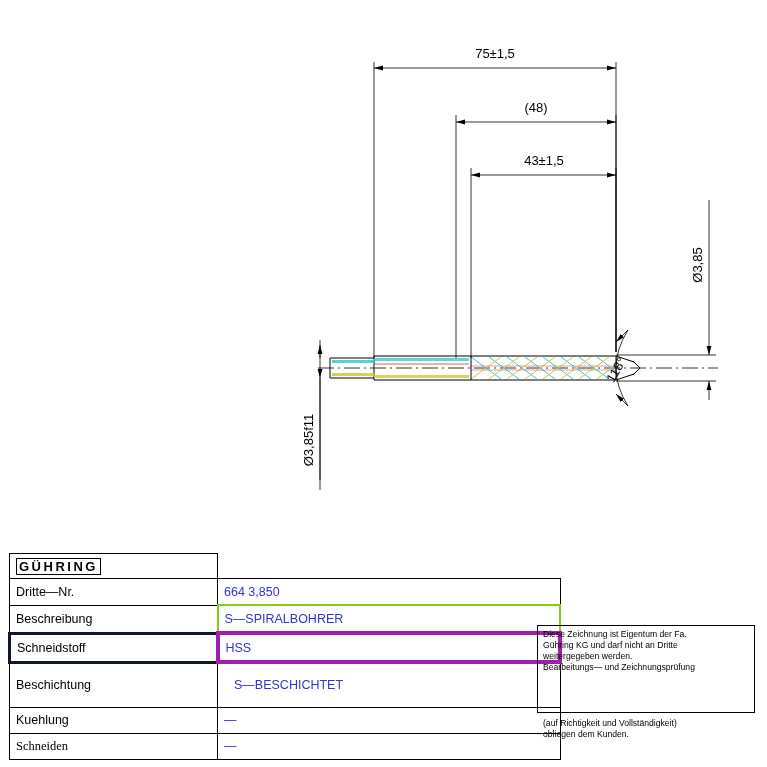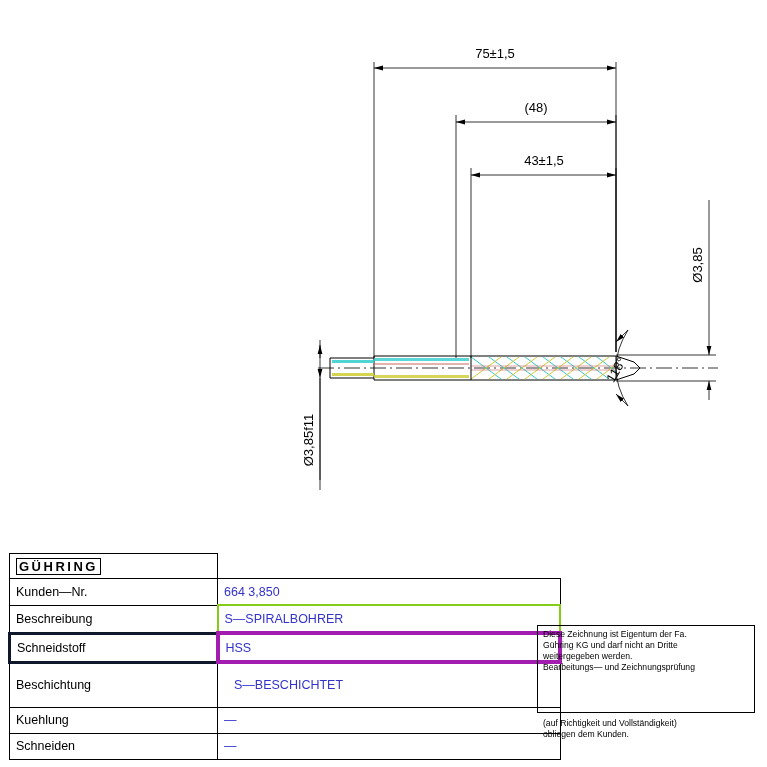--- a/index.html
+++ b/index.html
@@ -147,41 +147,41 @@
   <div style="position:absolute; left:8px; top:553px; width:535px;">
     <table style="border-collapse:collapse; width:100%; table-layout:fixed;">
       <tbody>
           <tr>
         <td style="border:1px solid #000; width:195px; height:22px; padding:1px 6px; vertical-align:middle;">
           <span style="font-family:'Liberation Sans',sans-serif; font-size:13px; font-weight:bold; letter-spacing:2.5px; border:1px solid #000; padding:0 2px;">GÜHRING</span>
         </td>
         <td style="border:none; width:340px;"></td>
       </tr>
       <tr>
-        <td style="border:1px solid #000; height:23px; padding:1px 6px; font-size:12.5px; font-family:'Liberation Sans',sans-serif;">Kunden—Nr.</td>
+        <td style="border:1px solid #000; height:23px; padding:1px 6px; font-size:12.5px; font-family:'Liberation Sans',sans-serif;">Dritte—Nr.</td>
         <td style="border:1px solid #000; height:23px; padding:1px 6px; font-size:12.5px; color:#3333cc; font-family:'Liberation Sans',sans-serif;">664  3,850</td>
       </tr>
       <tr>
         <td style="border:1px solid #000; height:23px; padding:1px 6px; font-size:12.5px; font-family:'Liberation Sans',sans-serif;">Beschreibung</td>
         <td style="border:2px solid #84cc16; height:23px; padding:1px 6px; font-size:12.5px; color:#3333cc; font-family:'Liberation Sans',sans-serif;">S—SPIRALBOHRER</td>
       </tr>
       <tr>
         <td style="border:3px solid #0f172a; height:23px; padding:1px 6px; font-size:12.5px; font-family:'Liberation Sans',sans-serif;">Schneidstoff</td>
         <td style="border:4px solid #a21caf; height:23px; padding:1px 6px; font-size:12.5px; color:#3333cc; font-family:'Liberation Sans',sans-serif;">HSS</td>
       </tr>
       <tr>
         <td style="border:1px solid #000; height:23px; padding:10px 6px; font-size:12.5px; font-family:'Liberation Sans',sans-serif;">Beschichtung</td>
         <td style="border:1px solid #000; height:23px; padding:1px 16px; font-size:12.5px; color:#3333cc; font-family:'Liberation Sans',sans-serif;">S—BESCHICHTET</td>
       </tr>
       <tr>
         <td style="border:1px solid #000; height:23px; padding:1px 6px; font-size:12.5px; font-family:'Liberation Sans',sans-serif;">Kuehlung</td>
         <td style="border:1px solid #000; height:23px; padding:1px 6px; font-size:12.5px; color:#3333cc; font-family:'Liberation Sans',sans-serif;">—</td>
       </tr>
       <tr>
-        <td style="border:1px solid #000; height:23px; padding:1px 6px; font-size:12.5px; font-family:Liberation Sans, sans-serif;">Schneiden</td>
+        <td style="border:1px solid #000; height:23px; padding:1px 6px; font-size:12.5px; font-family:Liberation Serif, serif;">Schneiden</td>
         <td style="border:1px solid #000; height:23px; padding:1px 6px; font-size:12.5px; color:#3333cc; font-family:'Liberation Sans',sans-serif;">—</td>
       </tr>
     </tbody>
       </table>
   </div>
 
   <div style="position:absolute; left:537px; top:625px; width:218px; height:88px; border:1px solid #000; padding:3px 5px; box-sizing:border-box;">
     <div style="font-family:'Liberation Sans',sans-serif; font-size:8.6px; line-height:11px; color:#000;">Diese Zeichnung ist Eigentum der Fa.</div>
     <div style="font-family:'Liberation Sans',sans-serif; font-size:8.6px; line-height:11px; color:#000;">Gühring KG und darf nicht an Dritte</div>
     <div style="font-family:'Liberation Sans',sans-serif; font-size:8.6px; line-height:11px; color:#000;">weitergegeben werden.</div>

